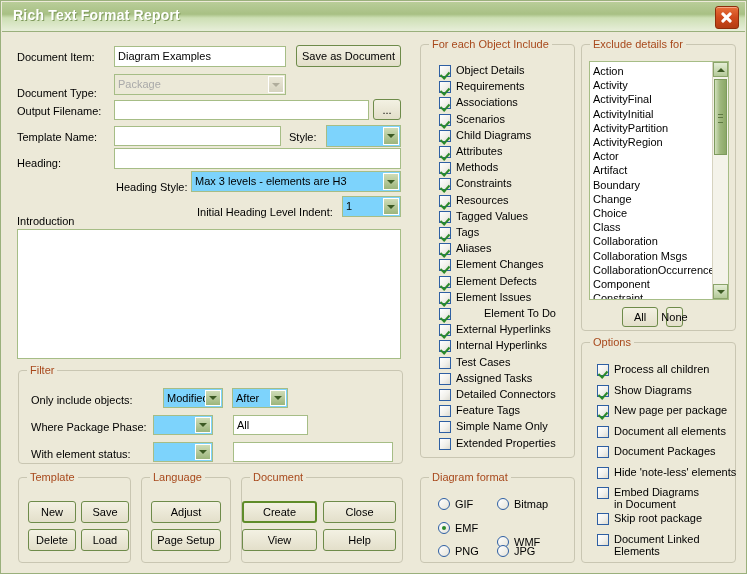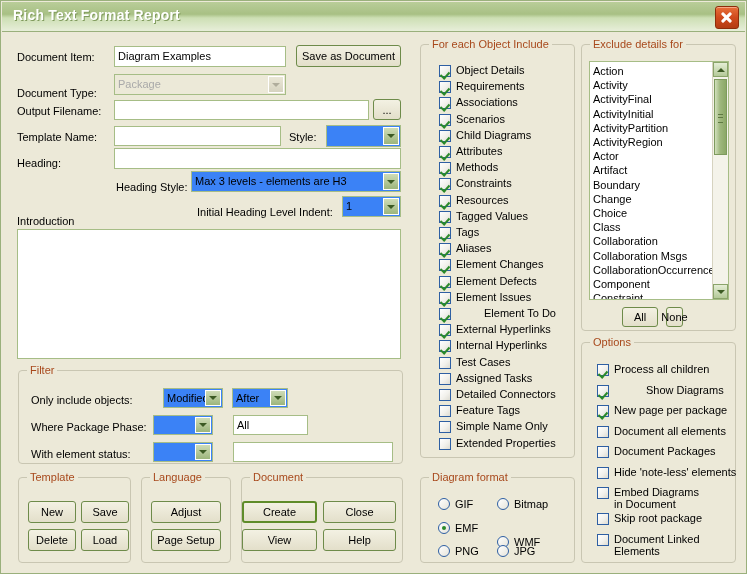--- a/index.html
+++ b/index.html
@@ -43,21 +43,21 @@
   #close-btn::after{transform:rotate(-45deg);}
 
   
   .lbl{position:absolute;font-size:11px;color:#000;white-space:nowrap;}
   .tb{
     position:absolute;background:#fff;border:1px solid #a6bd86;
     box-sizing:border-box;font-size:11px;font-family:"Liberation Sans",sans-serif;
     padding:1px 3px;color:#000;line-height:16px;
   }
   .combo{
-    position:absolute;background:#3b82f6;border:1px solid #a6bd86;box-sizing:border-box;
+    position:absolute;background:#7dd3fc;border:1px solid #a6bd86;box-sizing:border-box;
     font-size:11px;line-height:16px;padding:1px 3px;overflow:hidden;white-space:nowrap;
   }
   .combo.disabled{background:#ece9d8;color:#a9a9a9;}
   .arrow{
     position:absolute;right:1px;top:1px;bottom:1px;width:16px;
     background:linear-gradient(to bottom,#cfdcb7,#9cb57c);
     border:1px solid #ffffff;
     box-sizing:border-box;
     display:flex;align-items:center;justify-content:center;
   }
@@ -417,21 +417,21 @@
   <div class="btn" style="left:665px;top:306px;width:17px;height:20px;">None</div>
 
   <div class="group" style="left:580px;top:341px;width:155px;height:221px;">
     <div class="gtitle">Options</div>
   </div>
   <div id="options-list" style="position:absolute;left:596px;top:362px;">
       <div class="cb" style="top: 0px; left: 0px;">
         <span class="box checked"></span>
         <span class="t">Process all children</span>
       </div>
-      <div class="cb" style="top: 20.5px; left: 0px; gap: 32px;">
+      <div class="cb" style="top: 20.5px; left: 0px;">
         <span class="box checked"></span>
         <span class="t">Show Diagrams</span>
       </div>
       <div class="cb" style="top: 41px; left: 0px;">
         <span class="box checked"></span>
         <span class="t">New page per package</span>
       </div>
       <div class="cb" style="top: 61.5px; left: 0px; align-items: flex-end;">
         <span class="box"></span>
         <span class="t">Document all elements</span>

